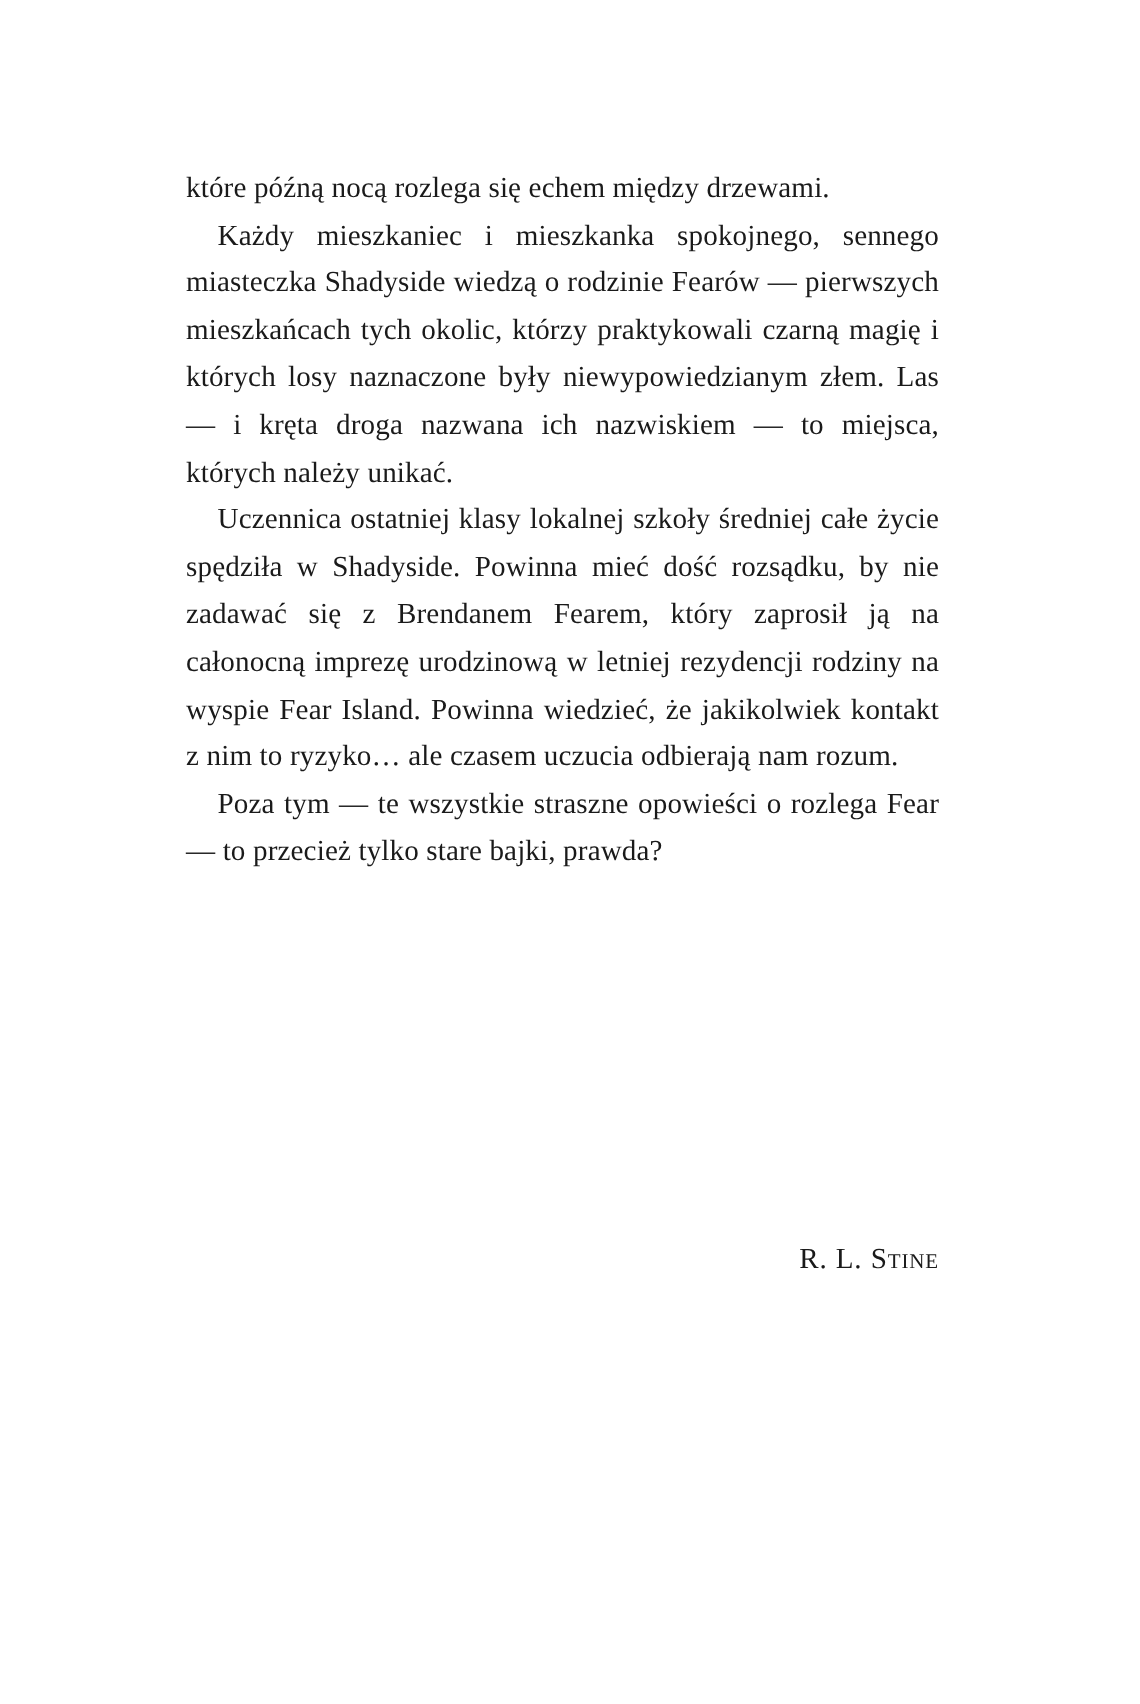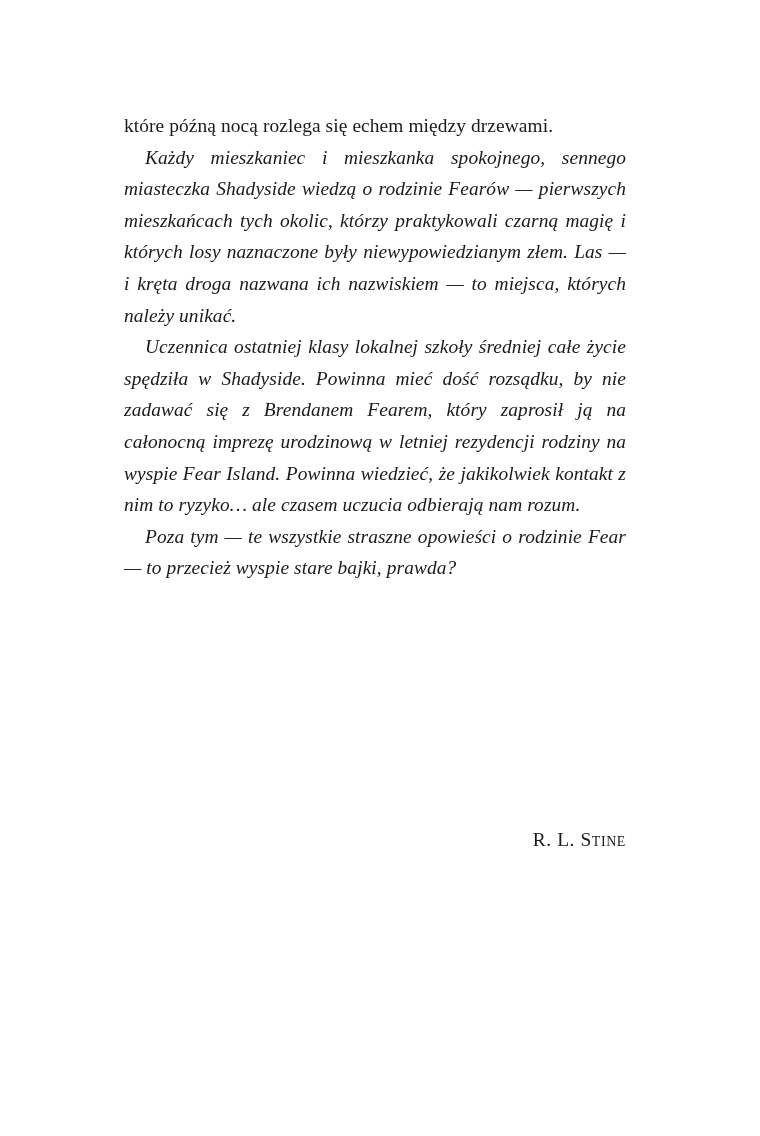--- a/index.html
+++ b/index.html
@@ -38,21 +38,20 @@
     text-align: justify;
     text-justify: inter-word;
     color: #1a1a1a;
     letter-spacing: 0.005em;
     hyphens: none;
     -webkit-hyphens: none;
   }
 
   .para.indent {
     text-indent: 21px;
-    font-style: italic;
   }
 
   .para.cont {
     text-indent: 0;
   }
 
   .attribution {
     position: absolute;
     left: 124px;
     top: 824px;
@@ -75,21 +74,21 @@
 <div class="page">
 
   <div class="text-block">
 
     <p class="para cont">które późną nocą rozlega się echem między drzewami.</p>
 
     <p class="para indent">Każdy mieszkaniec i mieszkanka spokojnego, sennego miasteczka Shadyside wiedzą o rodzinie Fearów — pierwszych mieszkańcach tych okolic, którzy praktykowali czarną magię i których losy naznaczone były niewypowiedzianym złem. Las — i kręta droga nazwana ich nazwiskiem — to miejsca, których należy unikać.</p>
 
     <p class="para indent">Uczennica ostatniej klasy lokalnej szkoły średniej całe życie spędziła w Shadyside. Powinna mieć dość rozsądku, by nie zadawać się z Brendanem Fearem, który zaprosił ją na całonocną imprezę urodzinową w letniej rezydencji rodziny na wyspie Fear Island. Powinna wiedzieć, że jakikolwiek kontakt z nim to ryzyko… ale czasem uczucia odbierają nam rozum.</p>
 
-    <p class="para indent">Poza tym — te wszystkie straszne opowieści o rodzinie Fear — to przecież wyspie stare bajki, prawda?</p>
+    <p class="para indent">Poza tym — te wszystkie straszne opowieści o rozlega Fear — to przecież tylko stare bajki, prawda?</p>
 
 
 
   </div>
 
   <div class="attribution">
     <span class="smallcaps-name">R. L. Stine</span>
   </div>
 
 </div>

